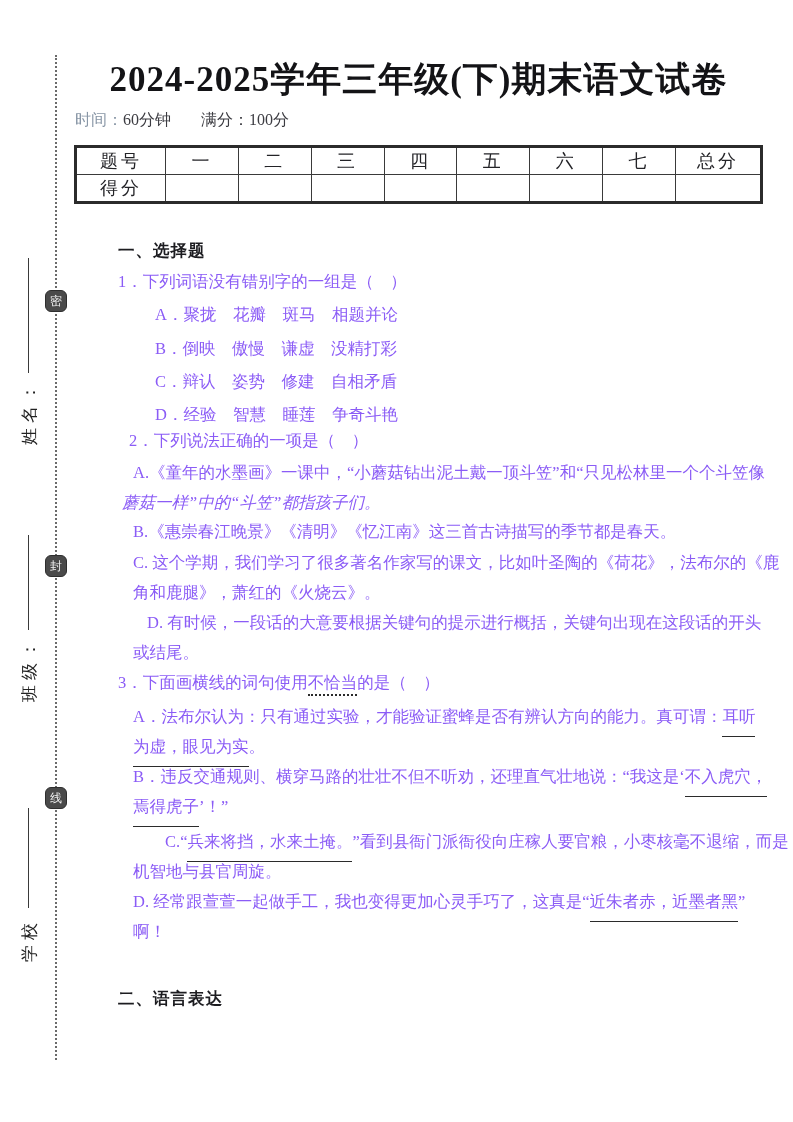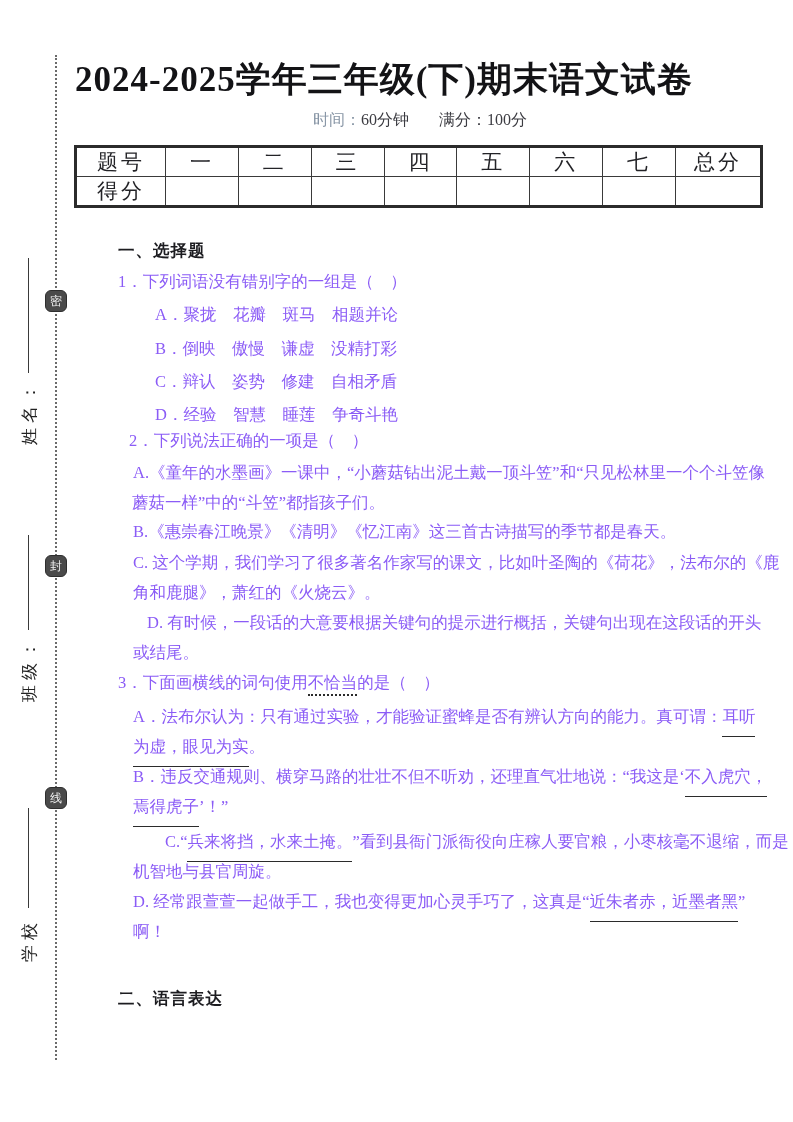--- a/index.html
+++ b/index.html
@@ -19,34 +19,34 @@
     font-size:12px;line-height:20px;text-align:center;
     font-family:"Liberation Sans","DejaVu Sans",sans-serif;
   }
   .vgroup{
     position:absolute;transform:rotate(-90deg);transform-origin:0 0;
     white-space:nowrap;font-size:17px;letter-spacing:5px;color:#222;
   }
   .sline{display:inline-block;height:0;border-top:1.7px solid #3a3a3a;vertical-align:6px;margin-left:6px;}
   
   .title{
-    position:absolute;left:75px;top:56px;width:687px;
+    position:absolute;left:75px;top:56px;width:687px;text-align:center;
     font-size:35px;font-weight:bold;letter-spacing:1px;color:#131316;
   }
   .meta{
-    position:absolute;left:75px;top:110px;width:690px;text-align:center;
+    position:absolute;left:75px;top:110px;width:690px;text-align:left;
     font-size:16px;color:#3c3c42;
   }
   .meta .lbl-time{color:#8795a5;}
   .meta .gap{display:inline-block;width:30px;}
   
   table.score{
     position:absolute;left:75px;top:146px;width:687px;
     border-collapse:collapse;table-layout:fixed;
-    font-size:21px;color:#232327;
+    font-size:18px;color:#232327;
   }
   table.score td{
     border:1.4px solid #3a3a3a;height:26px;text-align:center;
     letter-spacing:3px;padding:0;
   }
   table.score{border:2.6px solid #2b2b2b;outline:1px solid #2b2b2b;}
   table.score td:first-child{width:88px;}
   table.score td:last-child{width:84px;}
   
   .tline{
@@ -115,21 +115,21 @@
 
   <div id="body-lines">
       <div class="tline role-section-heading" style="top: 238px; left: 118px;"><span>一、选择题</span></div>
       <div class="tline role-stem" style="top: 270px; left: 118px;"><span>1．下列词语没有错别字的一组是（　）</span></div>
       <div class="tline role-option-q1" style="top: 303px; left: 155px;"><span>A．聚拢　花瓣　斑马　相题并论</span></div>
       <div class="tline role-option-q1" style="top: 337px; left: 155px;"><span>B．倒映　傲慢　谦虚　没精打彩</span></div>
       <div class="tline role-option-q1" style="top: 370px; left: 155px;"><span>C．辩认　姿势　修建　自相矛盾</span></div>
       <div class="tline role-option-q1" style="top: 403px; left: 155px;"><span>D．经验　智慧　睡莲　争奇斗艳</span></div>
       <div class="tline role-stem" style="top: 429px; left: 118px; margin-left: 11px;"><span>2．下列说法正确的一项是（　）</span></div>
       <div class="tline role-option" style="top: 461px; left: 133px;"><span>A.《童年的水墨画》一课中，“小蘑菇钻出泥土戴一顶斗笠”和“只见松林里一个个斗笠像</span></div>
-      <div class="tline role-cont" style="top: 491px; left: 132px;"><span>蘑菇一样”中的“斗笠”都指孩子们。</span></div>
+      <div class="tline role-cont" style="top: 491px; left: 122px; font-style: italic;"><span>蘑菇一样”中的“斗笠”都指孩子们。</span></div>
       <div class="tline role-option" style="top: 520px; left: 133px;"><span>B.《惠崇春江晚景》《清明》《忆江南》这三首古诗描写的季节都是春天。</span></div>
       <div class="tline role-option" style="top: 551px; left: 133px;"><span>C. 这个学期，我们学习了很多著名作家写的课文，比如叶圣陶的《荷花》，法布尔的《鹿</span></div>
       <div class="tline role-cont" style="top: 581px; left: 133px;"><span>角和鹿腿》，萧红的《火烧云》。</span></div>
       <div class="tline role-option" style="top: 611px; left: 147px; text-align: center;"><span>D. 有时候，一段话的大意要根据关键句的提示进行概括，关键句出现在这段话的开头</span></div>
       <div class="tline role-cont" style="top: 641px; left: 133px;"><span>或结尾。</span></div>
       <div class="tline role-stem" style="top: 671px; left: 118px;"><span>3．下面画横线的词句使用</span><span class="seg-dots">不恰当</span><span>的是（　）</span></div>
       <div class="tline role-option" style="top: 705px; left: 133px;"><span>A．法布尔认为：只有通过实验，才能验证蜜蜂是否有辨认方向的能力。真可谓：</span><span class="seg-u">耳听</span></div>
       <div class="tline role-cont" style="top: 735px; left: 133px;"><span class="seg-u">为虚，眼见为实</span><span>。</span></div>
       <div class="tline role-option" style="top: 765px; left: 133px;"><span>B．违反交通规则、横穿马路的壮壮不但不听劝，还理直气壮地说：“我这是‘</span><span class="seg-u">不入虎穴，</span></div>
       <div class="tline role-cont" style="top: 795px; left: 133px;"><span class="seg-u">焉得虎子</span><span>’！”</span></div>

